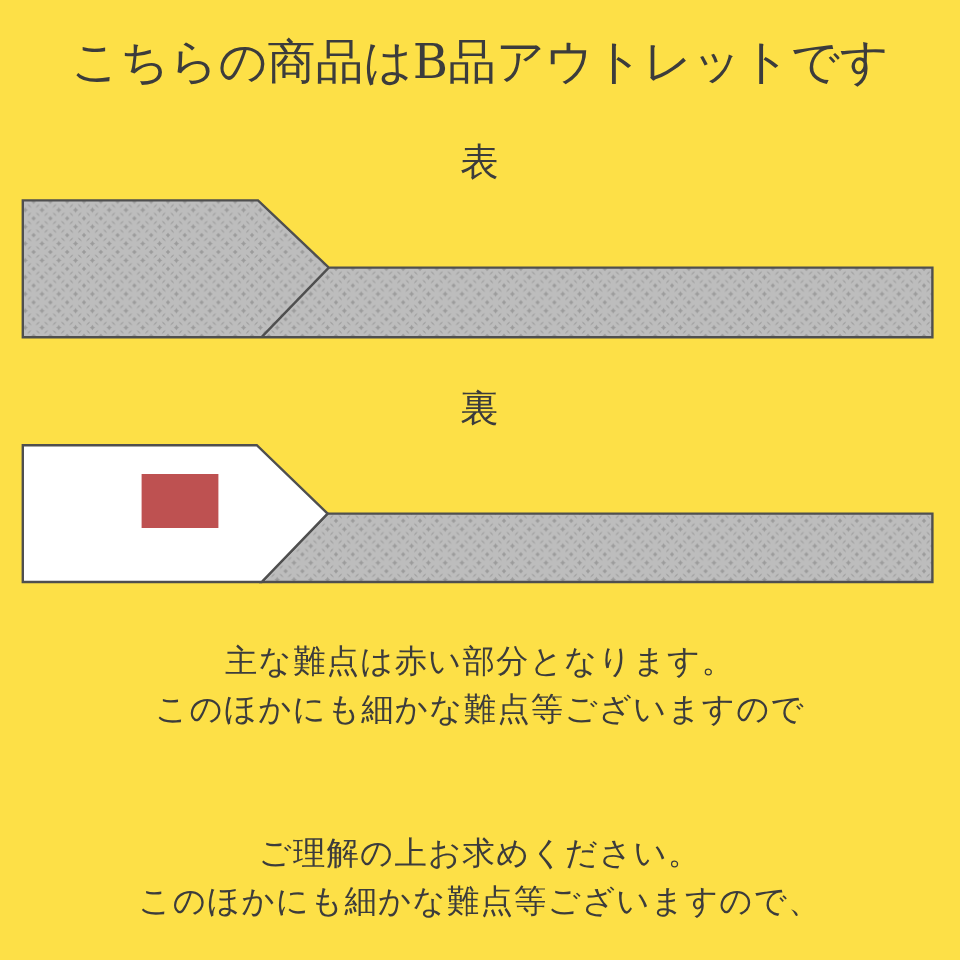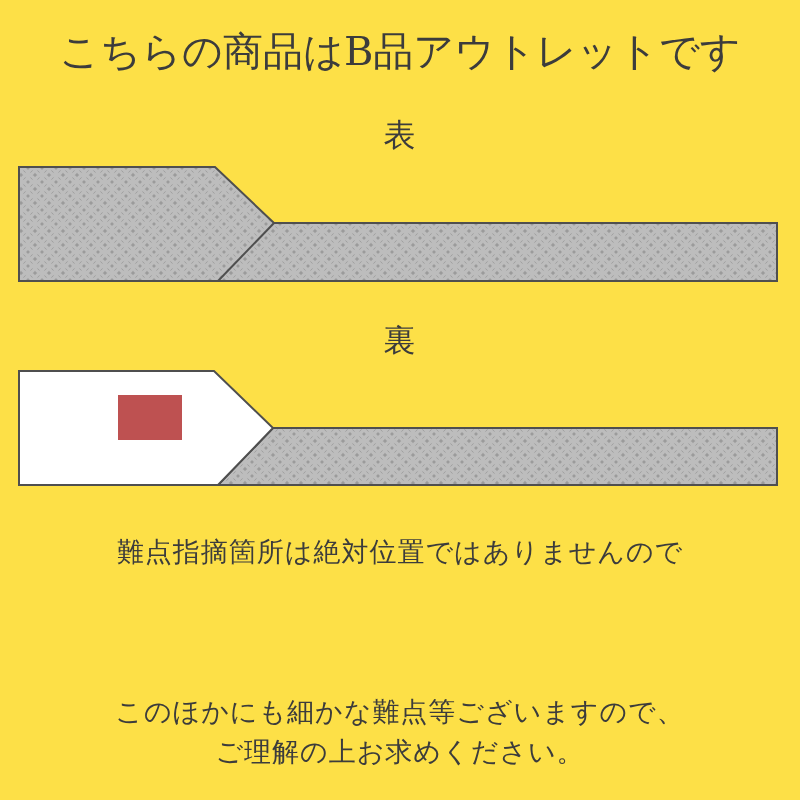--- a/index.html
+++ b/index.html
@@ -85,21 +85,22 @@
     <rect x="118" y="395" width="64" height="45" stroke="none" fill="#be5151"></rect>
   </svg>
 
   <h1 class="txt title">こちらの商品はB品アウトレットです</h1>
 
   <div class="txt side-label label-front">表</div>
 
   <div class="txt side-label label-back">裏</div>
 
   <div class="txt para notes">
-    <div>難点指摘箇所は絶対位置ではありませんので</div>
+    <div>主な難点は赤い部分となります。</div>
+    <div>このほかにも細かな難点等ございますので</div>
   </div>
 
   <div class="txt para disclaimer">
+    <div>ご理解の上お求めください。</div>
     <div>このほかにも細かな難点等ございますので、</div>
-    <div>ご理解の上お求めください。</div>
   </div>
 
 </div>
 
 </body></html>

